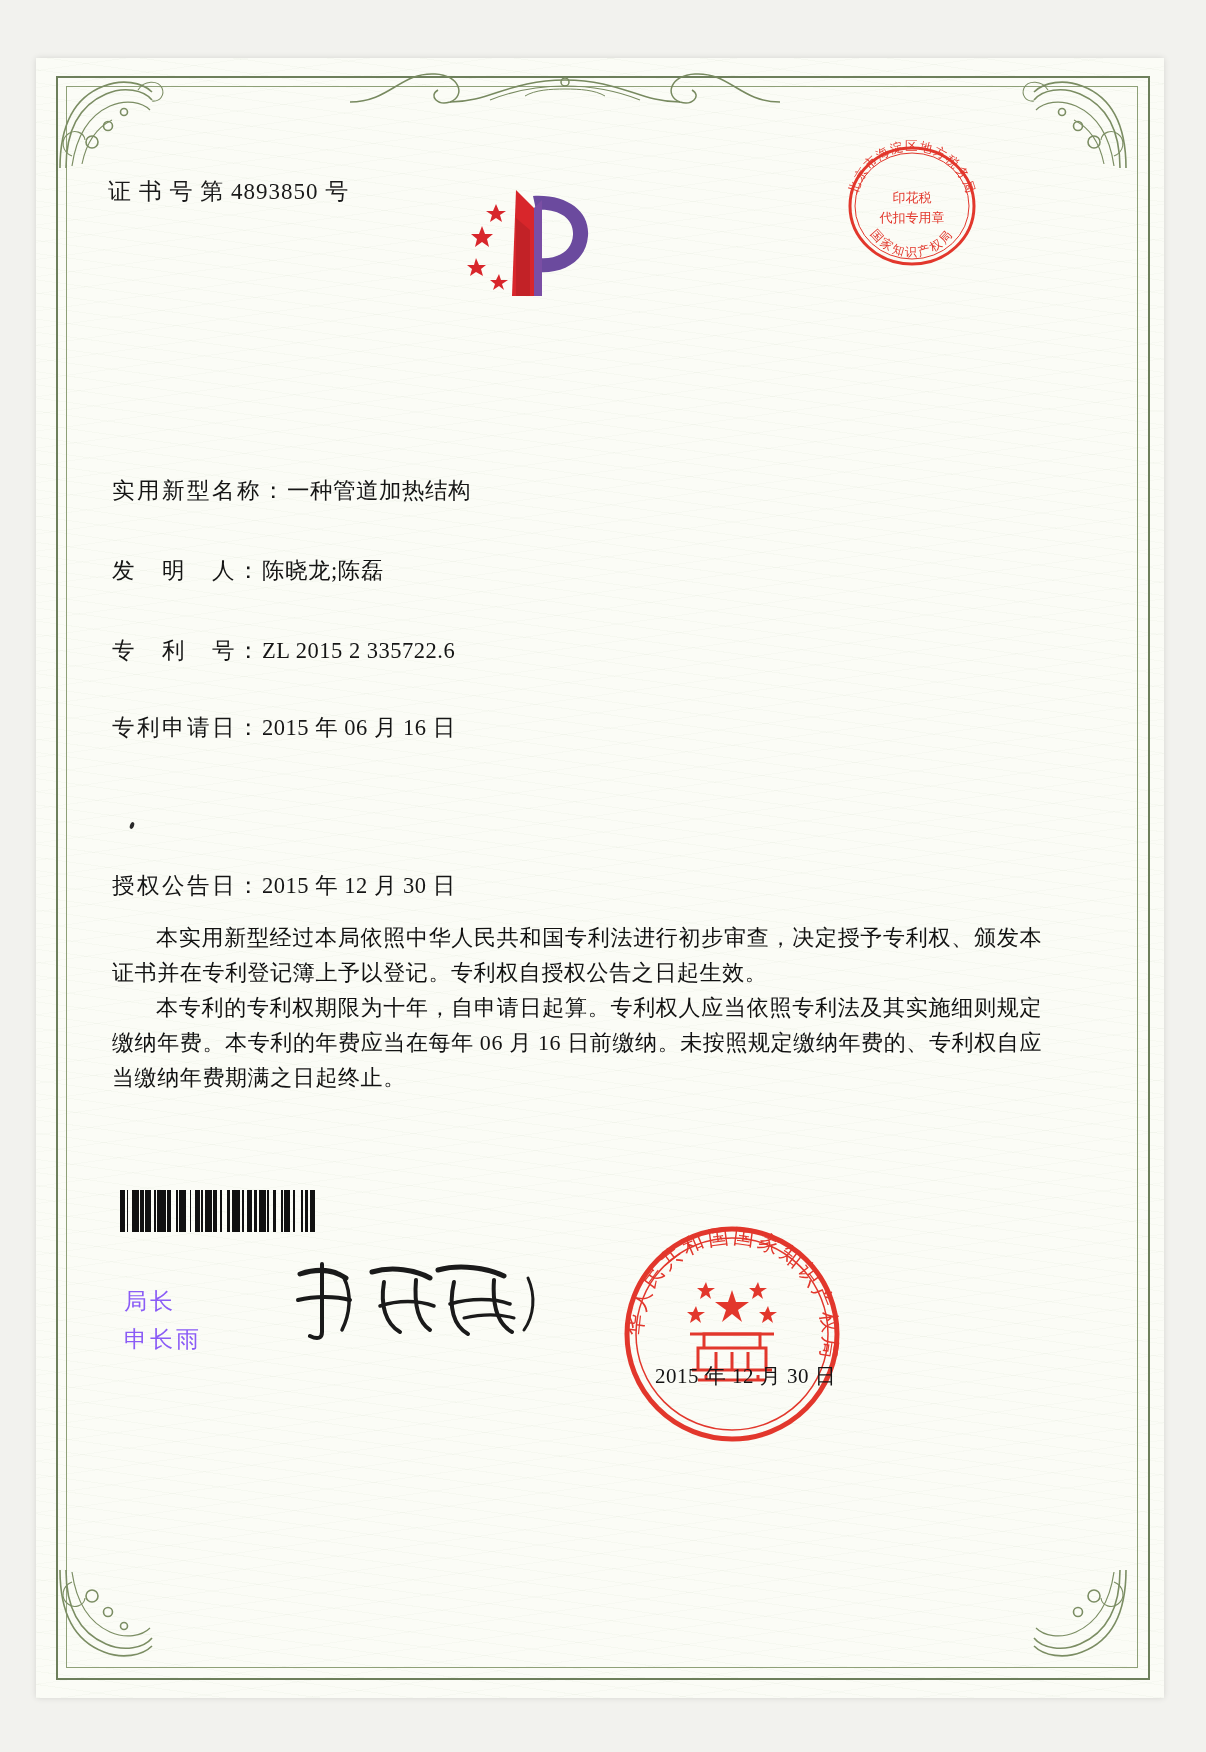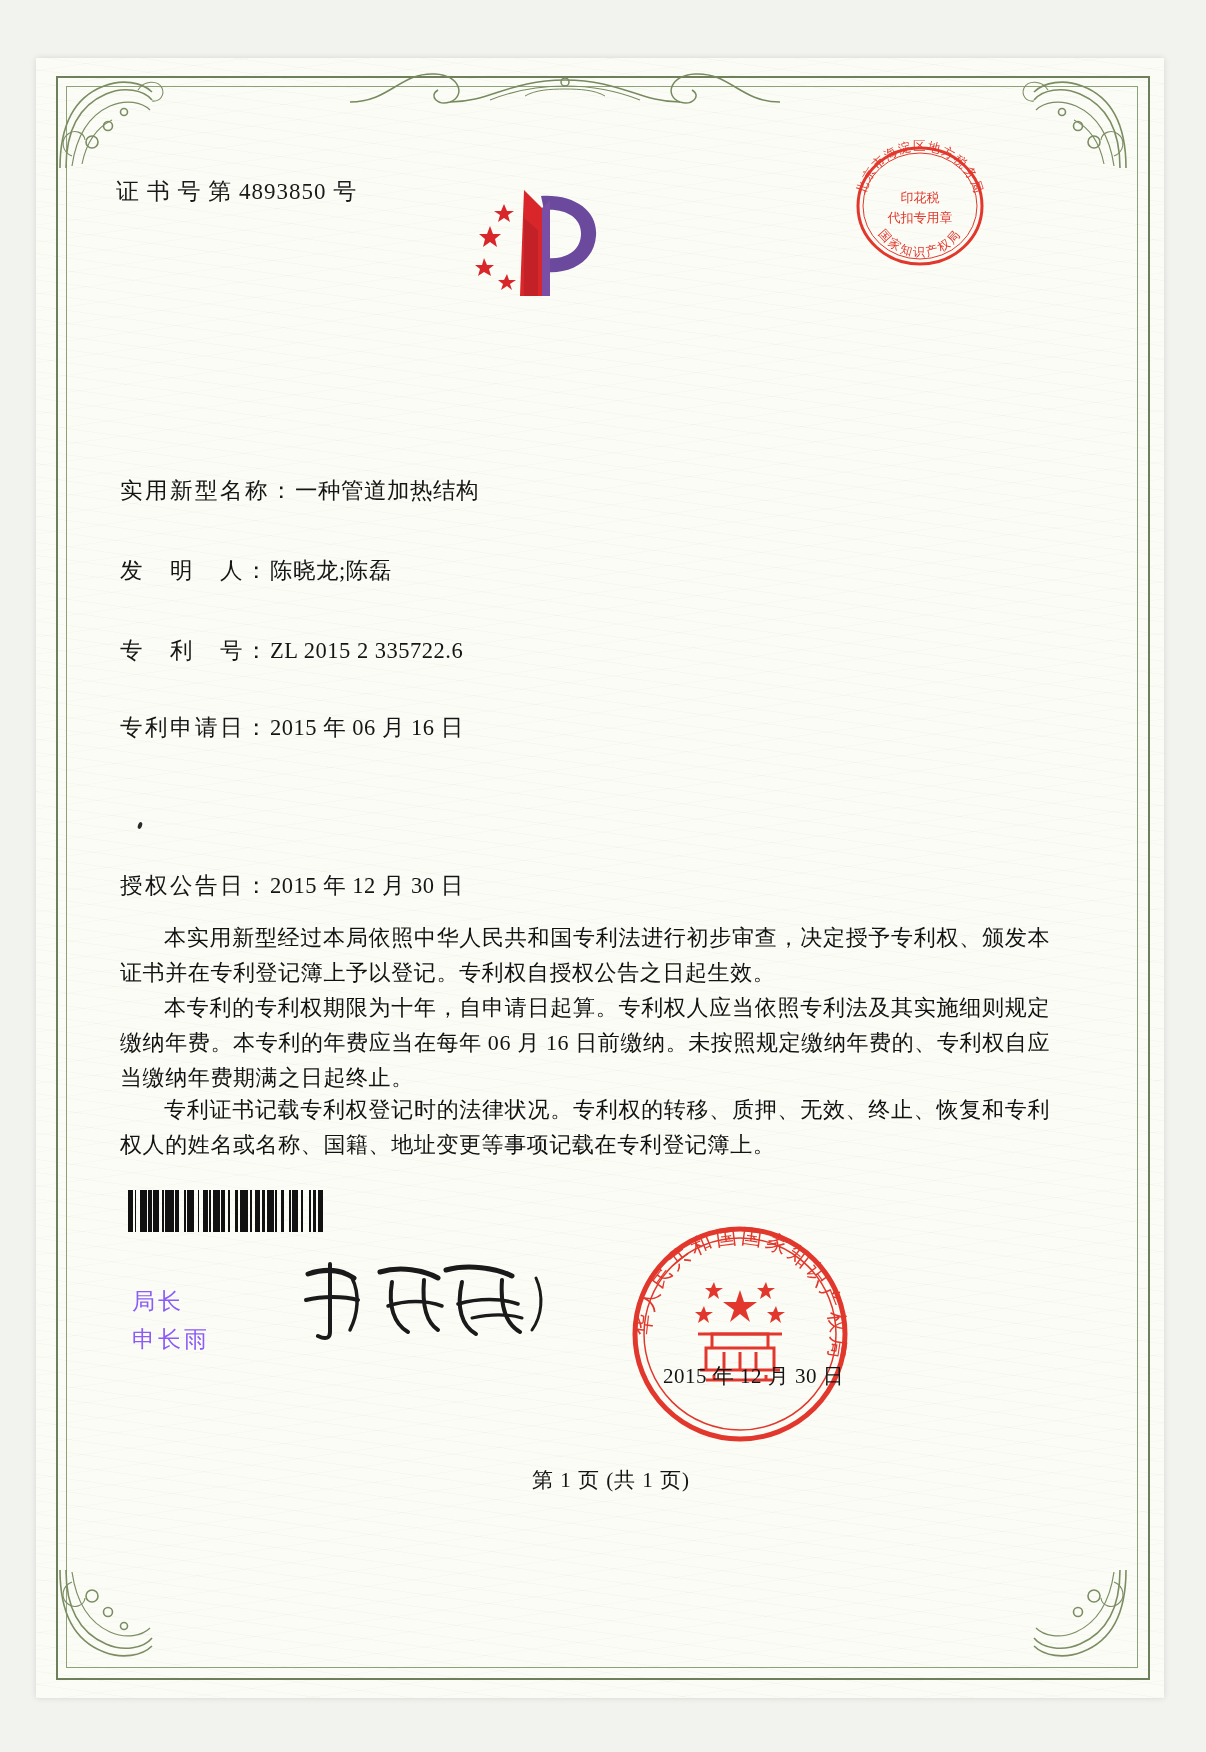--- a/index.html
+++ b/index.html
@@ -68,21 +68,21 @@
     position: absolute;
     left: 350px; top: 62px;
     width: 430px; height: 56px;
     color: #77895f;
   }
   .top-flourish svg { width: 100%; height: 100%; display: block; }
 
   
   #content {
     position: absolute;
-    left: 8px; top: 0;
+    left: 0; top: 0;
     width: 1042px; height: 1752px;
   }
 
   .cert-no {
     position: absolute;
     left: 108px; top: 176px;
     font-size: 23px;
     color: #1a1a1a;
     letter-spacing: 1px;
     font-family: "Liberation Serif", "DejaVu Serif", serif;
@@ -316,23 +316,20 @@
     <div class="ink-dot" style="left:130px; top:822px;"></div>
     <div class="field" id="f-grantdate">
       <span class="lbl">授权公告日：</span><span class="val">2015 年 12 月 30 日</span>
     </div>
 
     <div class="body-text" id="p1">
       <p>本实用新型经过本局依照中华人民共和国专利法进行初步审查，决定授予专利权、颁发本证书并在专利登记簿上予以登记。专利权自授权公告之日起生效。</p>
     </div>
     <div class="body-text" id="p2">
       <p>本专利的专利权期限为十年，自申请日起算。专利权人应当依照专利法及其实施细则规定缴纳年费。本专利的年费应当在每年 06 月 16 日前缴纳。未按照规定缴纳年费的、专利权自应当缴纳年费期满之日起终止。</p>
-    </div>
-    <div class="body-text" id="p3">
-      <p>专利证书记载专利权登记时的法律状况。专利权的转移、质押、无效、终止、恢复和专利权人的姓名或名称、国籍、地址变更等事项记载在专利登记簿上。</p>
     </div>
 
     <div id="barcode">
         <i style="width: 5.1px; background: rgb(17, 17, 17);"></i>
         <i style="width: 1.7px; background: transparent;"></i>
         <i style="width: 1.7px; background: rgb(17, 17, 17);"></i>
         <i style="width: 3.4px; background: transparent;"></i>
         <i style="width: 6.8px; background: rgb(17, 17, 17);"></i>
         <i style="width: 1.7px; background: transparent;"></i>
         <i style="width: 3.4px; background: rgb(17, 17, 17);"></i>
@@ -459,16 +456,15 @@
           <polygon points="86,60 88,66 95,66 89,70 91,77 86,73 80,77 82,70 77,66 83,66"></polygon>
           <polygon points="138,60 140,66 147,66 141,70 143,77 138,73 132,77 134,70 129,66 135,66"></polygon>
           <polygon points="76,84 78,90 85,90 79,94 81,101 76,97 70,101 72,94 67,90 73,90"></polygon>
           <polygon points="148,84 150,90 157,90 151,94 153,101 148,97 142,101 144,94 139,90 145,90"></polygon>
         </g>
       </svg>
     </div>
 
     <div id="seal-date">2015 年 12 月 30 日</div>
 
-    <div id="page-num">第 1 页 (共 1 页)</div>
 
   </div>
 </div>
 
 </body></html>

